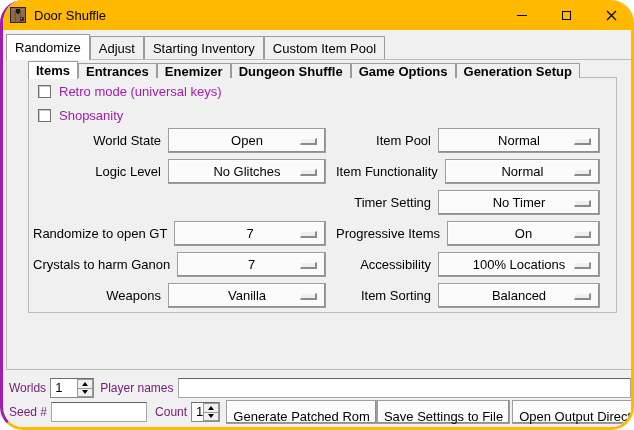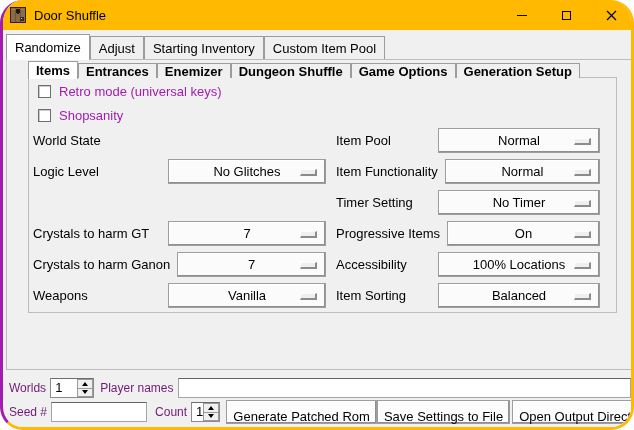--- a/index.html
+++ b/index.html
@@ -34,21 +34,21 @@
                 border:1px solid #bcbcbc; z-index:2; }
   
   .cb-row { position:absolute; display:flex; align-items:center; z-index:5; height:15px; }
   .cb-box { width:13px; height:13px; background:#fff; border:1px solid #6e6e6e;
             box-shadow: inset 1px 1px 0 #c9c9c9; }
   .cb-label { font-size:13px; color:#a21caf; margin-left:8px; }
   
   .opt-row { position:absolute; display:flex; align-items:center; height:25px; z-index:5; }
   .opt-row.col-left  { left:30px;  width:293px; }
   .opt-row.col-right { left:333px; width:264px; }
-  .opt-label { flex:1; font-size:13px; color:#000; margin-right:7px; white-space:nowrap; }
+  .opt-label { flex:1; text-align:right; font-size:13px; color:#000; margin-right:7px; white-space:nowrap; }
   .opt-menu { position:relative; height:25px; background:#fbfbfb; border:1px solid #9d9d9d;
               box-shadow: inset -1px -1px 0 #8f8f8f, inset 1px 1px 0 #ffffff;
               display:flex; align-items:center; justify-content:center; cursor:default; }
   .col-left  .opt-menu { width:158px; }
   .col-right .opt-menu { width:162px; }
   .opt-value { font-size:13px; color:#000; }
   .opt-ind { position:absolute; right:8px; top:9px; width:17px; height:7px; background:#efefef;
              border-style:solid; border-width:1px 2px 2px 1px; border-color:#fdfdfd #8b8b8b #8b8b8b #fdfdfd; }
   
   .bottom-bar { position:absolute; left:3px; top:370px; width:628px; height:57px; background:#f0f0f0; z-index:5; }
@@ -133,30 +133,34 @@
     <span class="cb-box"></span>
     <span class="cb-label">Retro mode (universal keys)</span>
   </div>
   <div class="cb-row" style="left:35px; top:108px;">
     <span class="cb-box"></span>
     <span class="cb-label">Shopsanity</span>
   </div>
 
   <div class="opt-row col-left" style="top:128px;">
     <span class="opt-label">World State</span>
+    <button class="opt-menu">
+      <span class="opt-value">Open</span>
+      <span class="opt-ind"></span>
+    </button>
   </div>
   <div class="opt-row col-left" style="top:159px;">
     <span class="opt-label">Logic Level</span>
     <button class="opt-menu">
       <span class="opt-value">No Glitches</span>
       <span class="opt-ind"></span>
     </button>
   </div>
   <div class="opt-row col-left" style="top:221px;">
-    <span class="opt-label">Crystals to harm GT</span>
+    <span class="opt-label">Randomize to open GT</span>
     <button class="opt-menu">
       <span class="opt-value">7</span>
       <span class="opt-ind"></span>
     </button>
   </div>
   <div class="opt-row col-left" style="top:252px;">
     <span class="opt-label">Crystals to harm Ganon</span>
     <button class="opt-menu">
       <span class="opt-value">7</span>
       <span class="opt-ind"></span>

